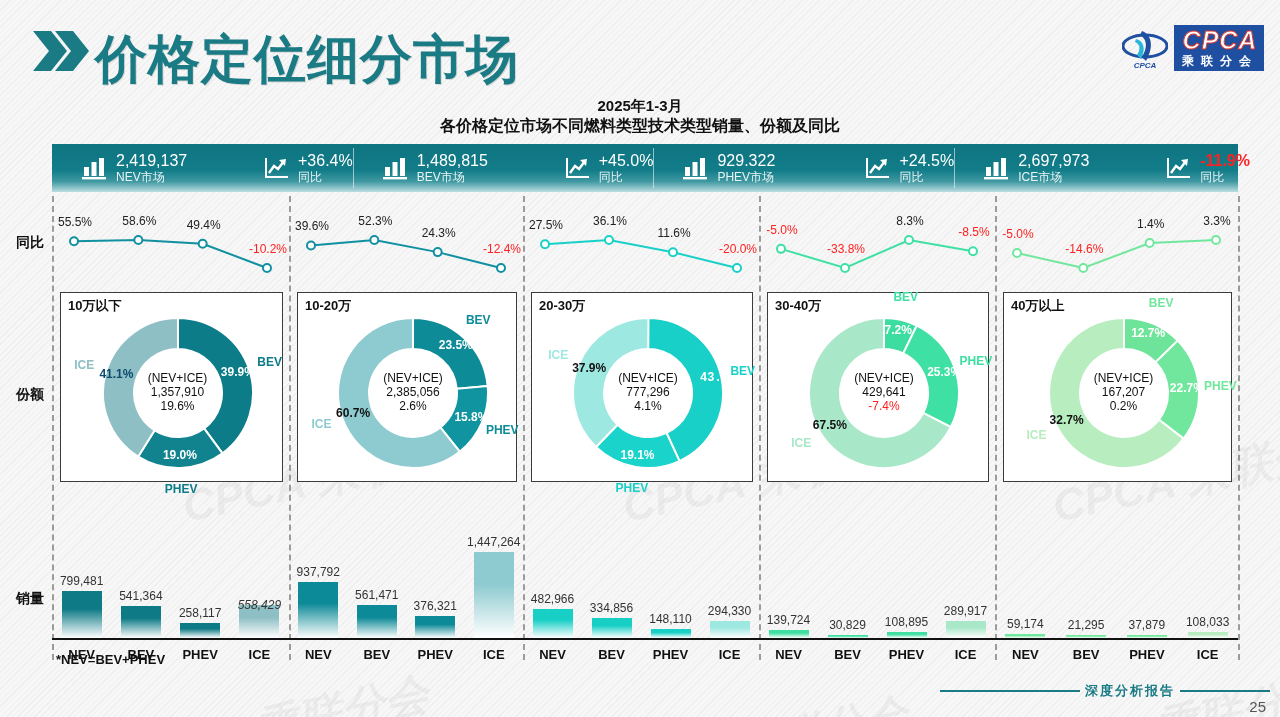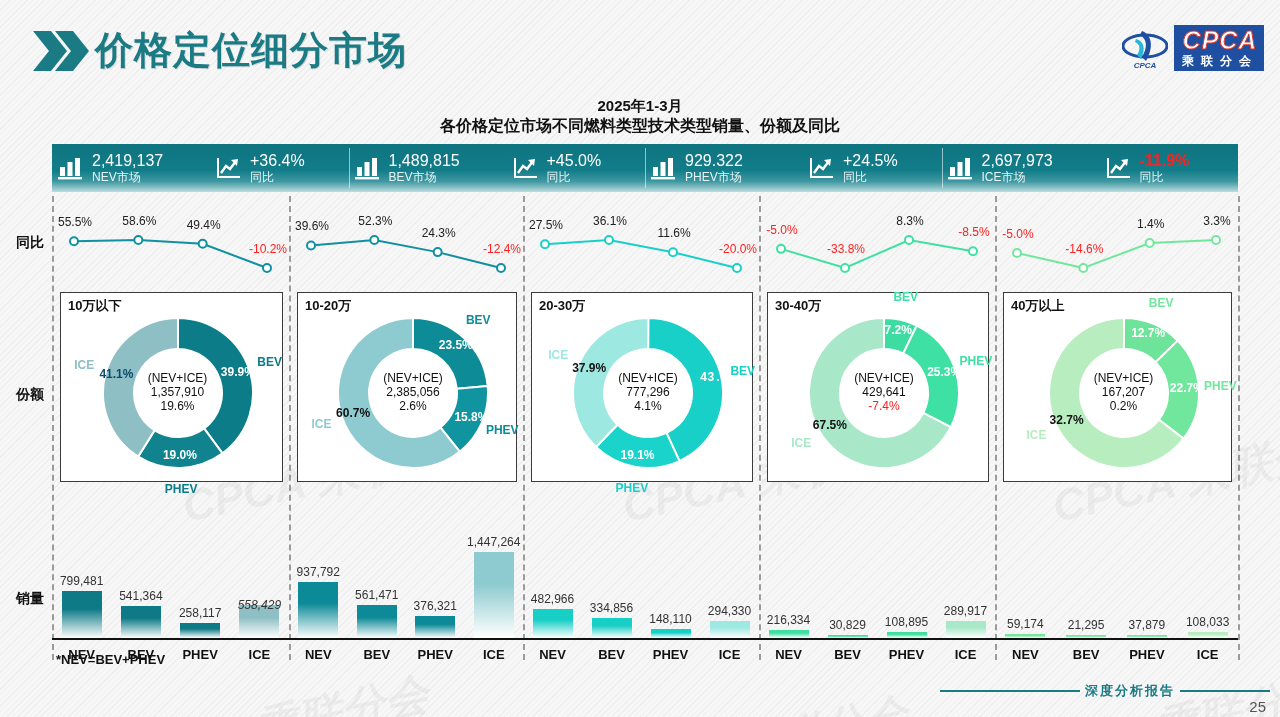--- a/index.html
+++ b/index.html
@@ -8,40 +8,40 @@
     font-family:"Liberation Sans","DejaVu Sans",sans-serif;
     background:
       repeating-linear-gradient(135deg,
         rgba(255,255,255,0) 0px, rgba(255,255,255,0) 3px,
         rgba(0,0,0,0.035) 3px, rgba(0,0,0,0.035) 4px),
       #f7f7f7;
   }
   
   #header{position:absolute;left:0;top:0;width:1280px;height:92px;}
   #chev{position:absolute;left:33px;top:31px;width:56px;height:40px;}
-  #page-title{position:absolute;left:95px;top:25px;font-size:38px;font-weight:bold;color:#1b7b85;letter-spacing:1px;
+  #page-title{position:absolute;left:95px;top:25px;font-size:52px;font-weight:bold;color:#1b7b85;letter-spacing:1px;
      text-shadow:1px 1px 0 rgba(0,0,0,.12);}
   #logo{position:absolute;right:16px;top:26px;height:44px;display:flex;align-items:center;gap:6px;}
   #logo .mark{width:46px;height:42px;position:relative;}
   #logo .cpca-box{display:flex;flex-direction:column;align-items:center;}
   #logo .cpca-text{font-size:25px;font-weight:bold;font-style:italic;color:#fff;
       -webkit-text-stroke:1px #d2332c;letter-spacing:1px;line-height:26px;
       text-shadow:0 0 0 #fff;}
   #logo .cpca-sub{font-size:12px;font-weight:bold;color:#fff;letter-spacing:7px;line-height:14px;margin-top:1px;}
   #logo .cpca-band{background:#1f4fa0;padding:2px 6px 3px 8px;}
   
   #chart-title{position:absolute;left:0;top:96px;width:1280px;text-align:center;color:#111;}
   #chart-title .l1{font-size:15px;font-weight:bold;line-height:19px;}
   #chart-title .l2{font-size:16px;font-weight:bold;line-height:21px;}
   
   #kpi{position:absolute;left:52px;top:144px;width:1186px;height:48px;display:flex;
       background:linear-gradient(to bottom,#0e7480 0%,#127d89 55%,#3f98a1 78%,#bcdde1 100%);}
   .kpi-cell{flex:1;display:flex;align-items:center;position:relative;}
   .kpi-cell + .kpi-cell:before{content:"";position:absolute;left:0;top:4px;bottom:4px;width:1px;background:rgba(255,255,255,.55);}
-  .kpi-half{display:flex;align-items:center;gap:8px;padding-left:6px;}
+  .kpi-half{display:flex;align-items:center;gap:8px;padding-left:30px;}
   .kpi-half.w1{width:152px;}
   .kpi-icon{width:26px;height:24px;flex:none;}
   .kpi-txt .big{color:#fff;font-size:16px;line-height:19px;white-space:nowrap;}
   .kpi-txt .big.neg{color:#ff2020;font-weight:bold;}
   .kpi-txt .small{color:#e8f4f5;font-size:12px;line-height:15px;white-space:nowrap;}
   
   #grid{position:absolute;left:0;top:196px;width:1280px;height:470px;}
   .rowlabel{position:absolute;left:8px;width:44px;text-align:center;font-size:14px;font-weight:bold;color:#111;}
   .vdash{position:absolute;top:0;bottom:6px;width:0;border-left:2px dashed #9b9b9b;}
   .col{position:absolute;top:0;height:470px;}
@@ -391,21 +391,21 @@
         <div class="dleg" style="color: rgb(168, 232, 200); left: 11.2939px; top: 142.682px; width: 44px; text-align: center;">ICE</div>
         <div class="center-txt" style="left: 66px; top: 78px; width: 100px;">
           <div>(NEV+ICE)</div>
           <div>429,641</div>
           <div class="red">-7.4%</div>
         </div>
       </div>
       <div class="barsbox">
         <div class="axis"></div>
         <div class="bar" style="left: 9.5px; width: 40px; height: 8.30274px; background: linear-gradient(rgb(63, 223, 162) 0%, rgb(63, 223, 162) 38%, rgb(255, 255, 255) 100%);"></div>
-        <div class="bval" style="left: -10.5px; width: 80px; text-align: center; bottom: 39.3027px;">216,334</div>
+        <div class="bval" style="left: -10.5px; width: 80px; text-align: center; bottom: 39.3027px;">139,724</div>
         <div class="bcat" style="left: -4.5px; width: 68px;">NEV</div>
         <div class="bar" style="left: 68.5px; width: 40px; height: 3px; background: linear-gradient(rgb(63, 223, 162) 0%, rgb(63, 223, 162) 38%, rgb(255, 255, 255) 100%);"></div>
         <div class="bval" style="left: 48.5px; width: 80px; text-align: center; bottom: 34px;">30,829</div>
         <div class="bcat" style="left: 54.5px; width: 68px;">BEV</div>
         <div class="bar" style="left: 127.5px; width: 40px; height: 6.47081px; background: linear-gradient(rgb(63, 223, 162) 0%, rgb(63, 223, 162) 38%, rgb(255, 255, 255) 100%);"></div>
         <div class="bval" style="left: 107.5px; width: 80px; text-align: center; bottom: 37.4708px;">108,895</div>
         <div class="bcat" style="left: 113.5px; width: 68px;">PHEV</div>
         <div class="bar" style="left: 186.5px; width: 40px; height: 17.2276px; background: linear-gradient(rgb(168, 232, 200) 0%, rgb(168, 232, 200) 38%, rgb(255, 255, 255) 100%);"></div>
         <div class="bval" style="left: 166.5px; width: 80px; text-align: center; bottom: 48.2276px;">289,917</div>
         <div class="bcat" style="left: 172.5px; width: 68px;">ICE</div>

